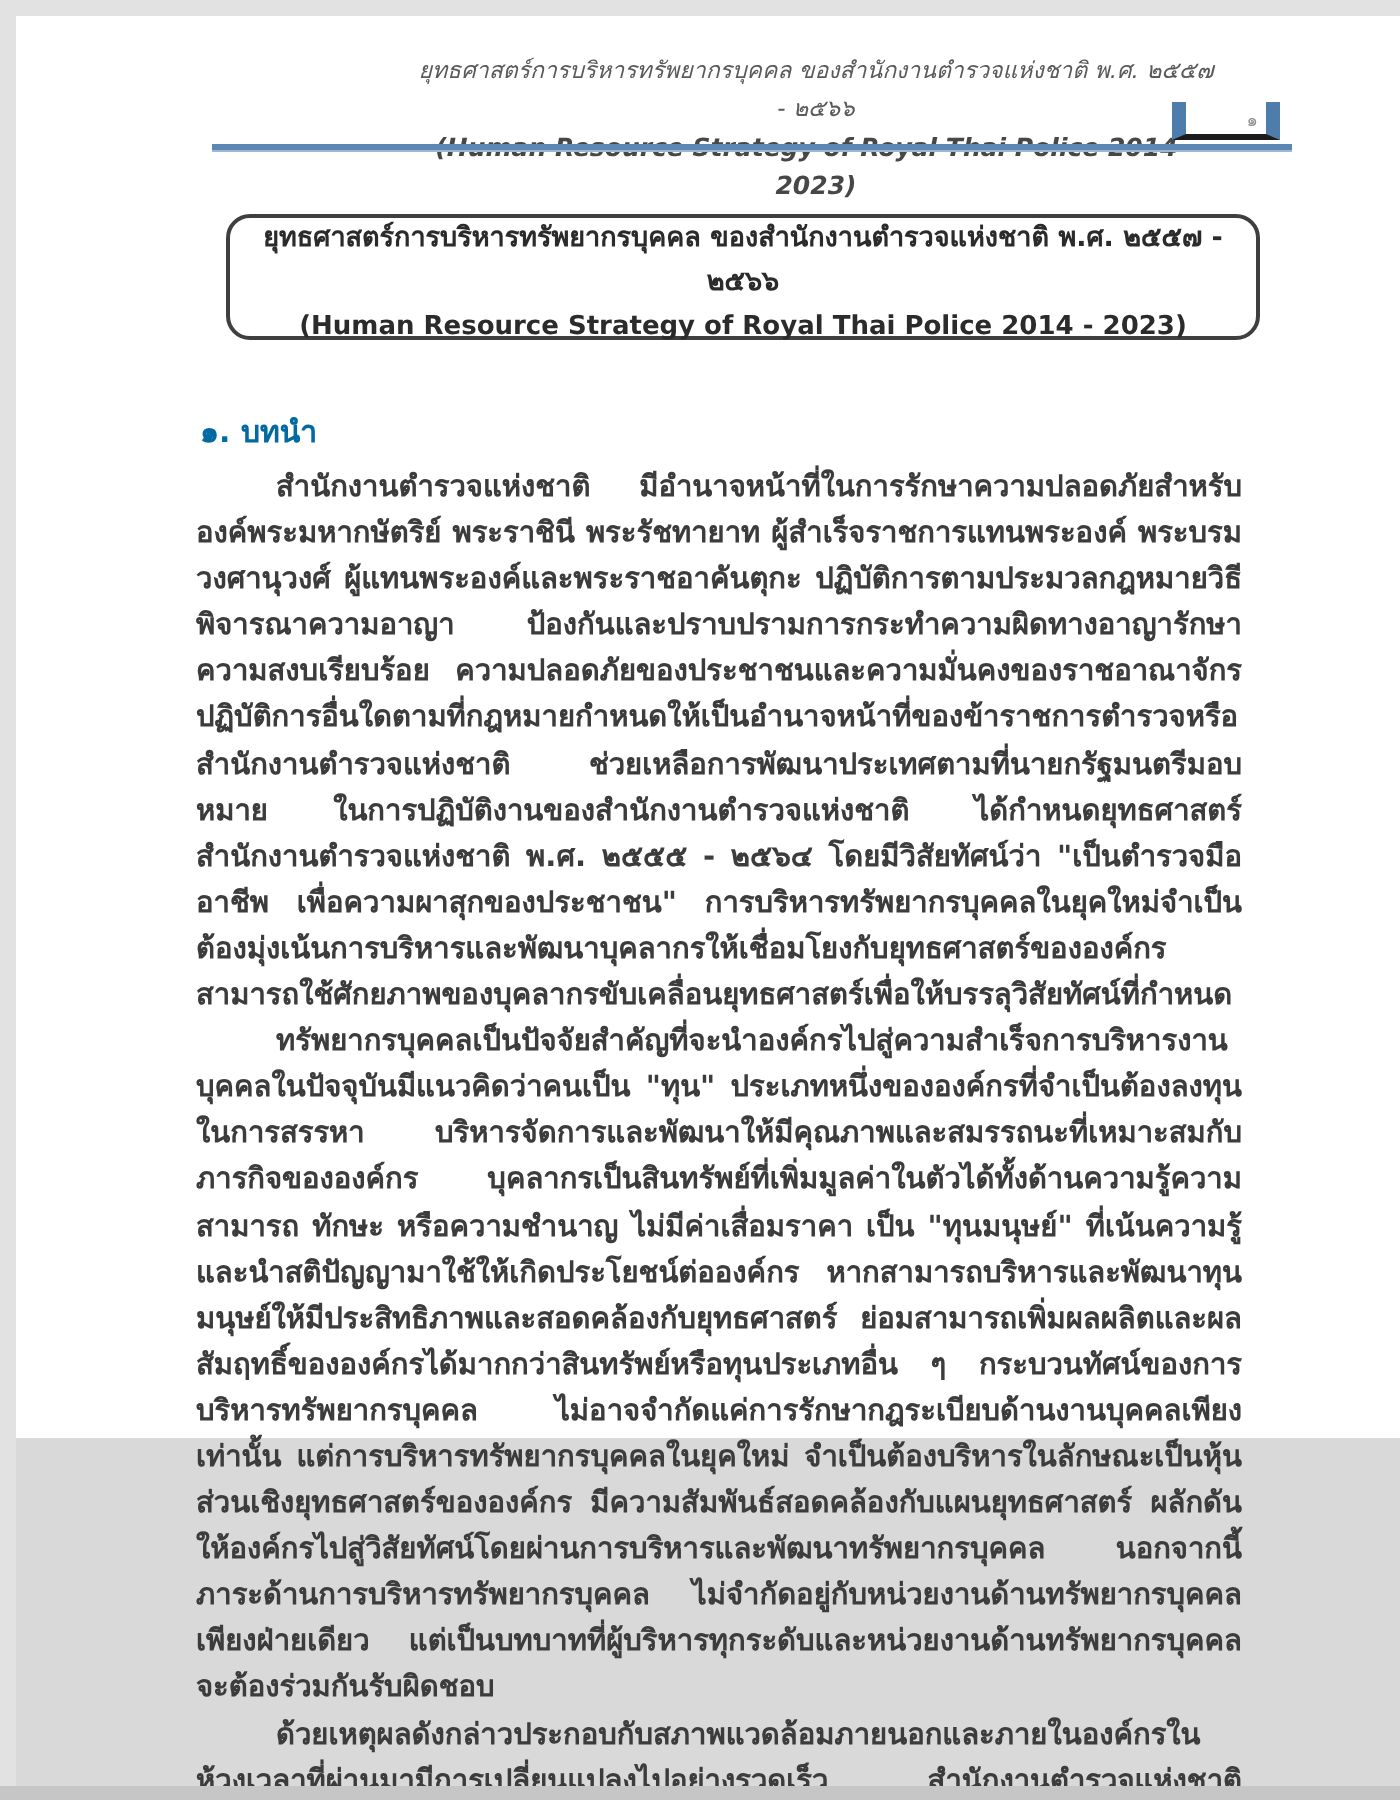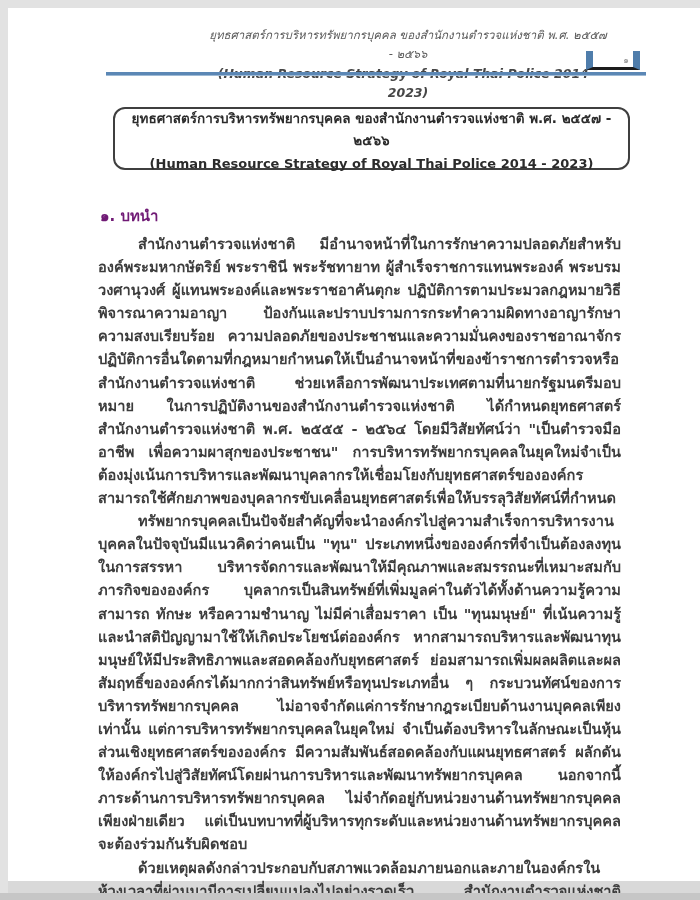--- a/index.html
+++ b/index.html
@@ -6,21 +6,21 @@
   body {
     width: 700px; height: 900px;
     position: relative;
     background: #d9d9d9;
     font-family: "DejaVu Sans", "Liberation Sans", sans-serif;
     overflow: hidden;
   }
   .page {
     position: absolute;
     left: 8px; top: 8px;
-    width: 692px; height: 873px;
+    width: 692px; height: 711px;
     background: #ffffff;
   }
   
   .doc-header {
     position: absolute;
     left: 200px; top: 18px; width: 400px;
     text-align: center;
     font-style: italic;
     line-height: 19px;
   }
@@ -82,21 +82,21 @@
     font-size: 13px;
     font-weight: bold;
     color: #2b2b2b;
   }
   
   .section-heading {
     position: absolute;
     left: 92px; top: 196px;
     font-size: 15px;
     font-weight: bold;
-    color: #701a75;
+    color: #0369a1;
   }
   .body-text {
     position: absolute;
     left: 90px; top: 224px;
     width: 523px;
     font-size: 14.6px;
     line-height: 23.1px;
     color: #3c3c3c;
     text-align: justify;
   }

